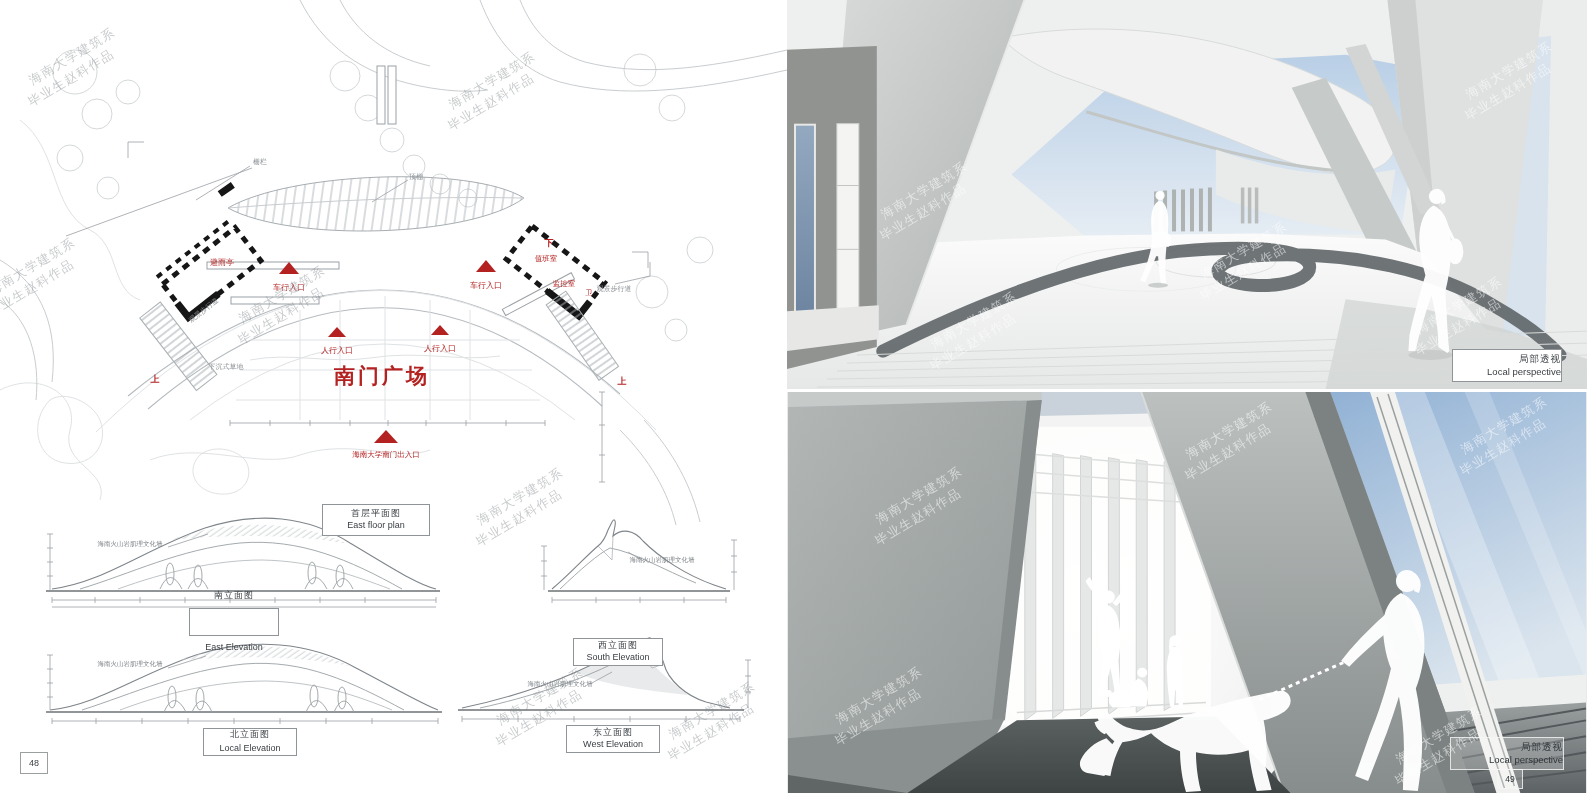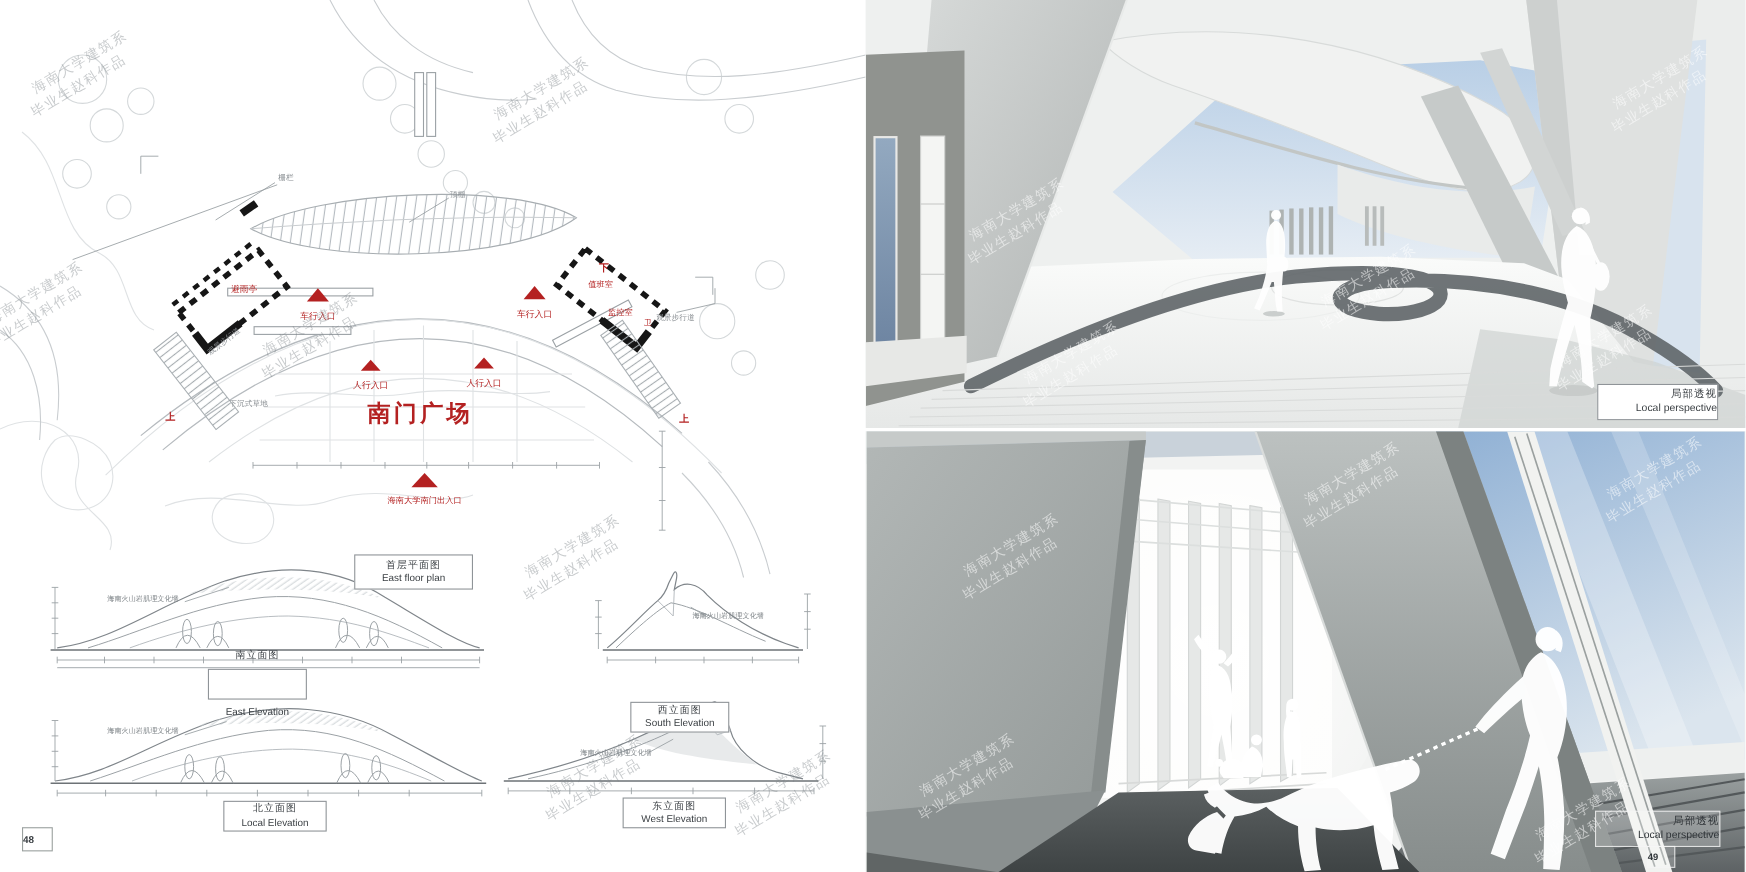--- a/index.html
+++ b/index.html
@@ -29,21 +29,21 @@
   .wm-gray {color:rgba(125,130,135,.42);}
   .wm-light{color:rgba(255,255,255,.55);}
 
   
   .lblbox{position:absolute;z-index:40;background:#fff;border:1px solid #8f9498;
           display:flex;flex-direction:column;align-items:center;justify-content:center;
           font-size:9px;color:#3a3f43;line-height:1.3;}
   .lblbox .cn{letter-spacing:1px;}
   .lbl-left{align-items:flex-end;padding-left:20px;}
   .pagebox{position:absolute;z-index:40;border:1px solid #9aa09e;background:#fff;
-           display:flex;align-items:center;justify-content:flex-start;font-size:9px;color:#3a3f43;font-weight:bold;}
+           display:flex;align-items:center;justify-content:center;font-size:9px;color:#3a3f43;}
   .glassbox{background:rgba(255,255,255,.22);border:1px solid rgba(245,245,245,.8);color:#2f3438;}
 
   .render{position:absolute;overflow:hidden;background:#e9ebea;}
   .leftpage{position:absolute;left:0;top:0;width:787px;height:793px;background:#fff;}
 </style>
 </head>
 <body>
 
 <div id="stage">
 

